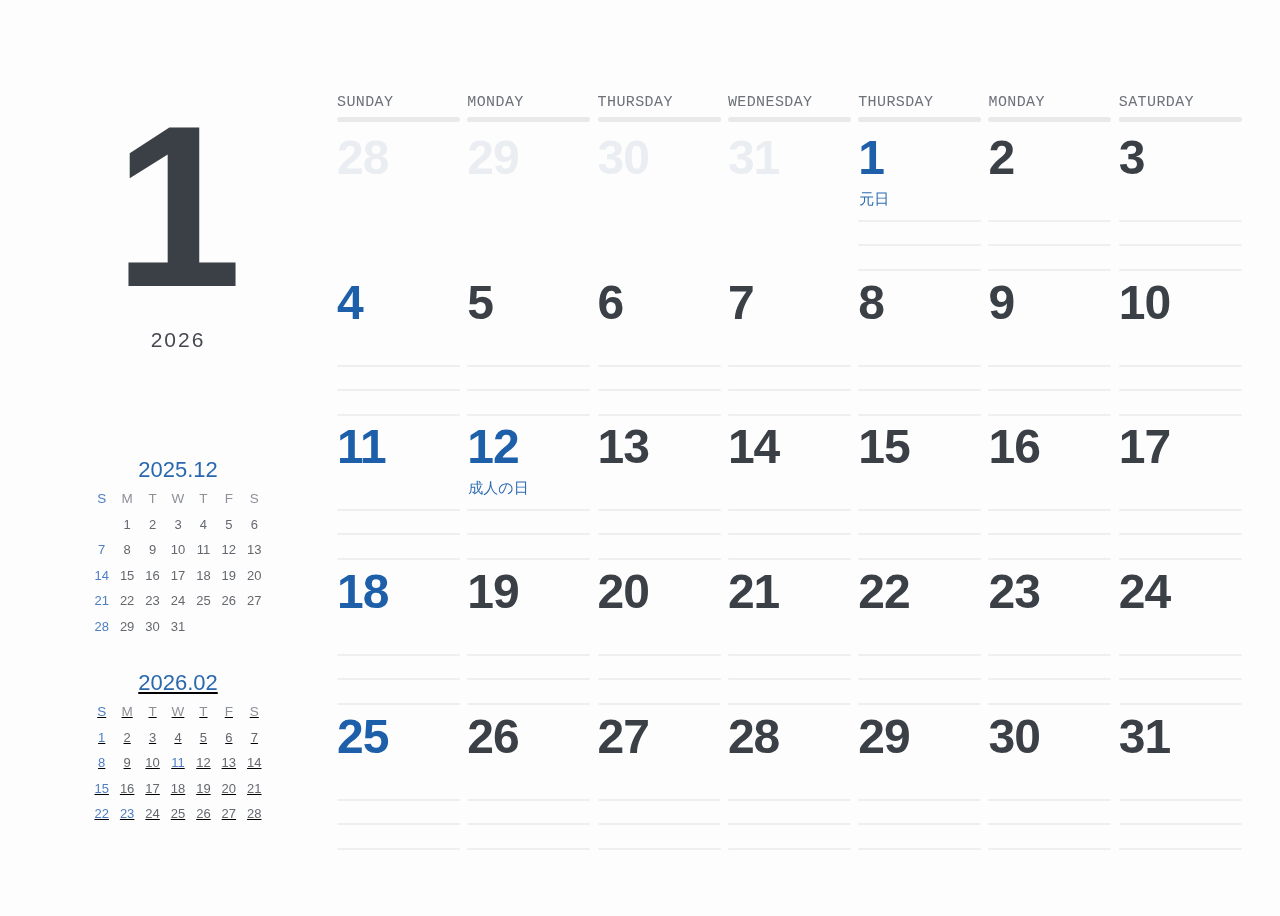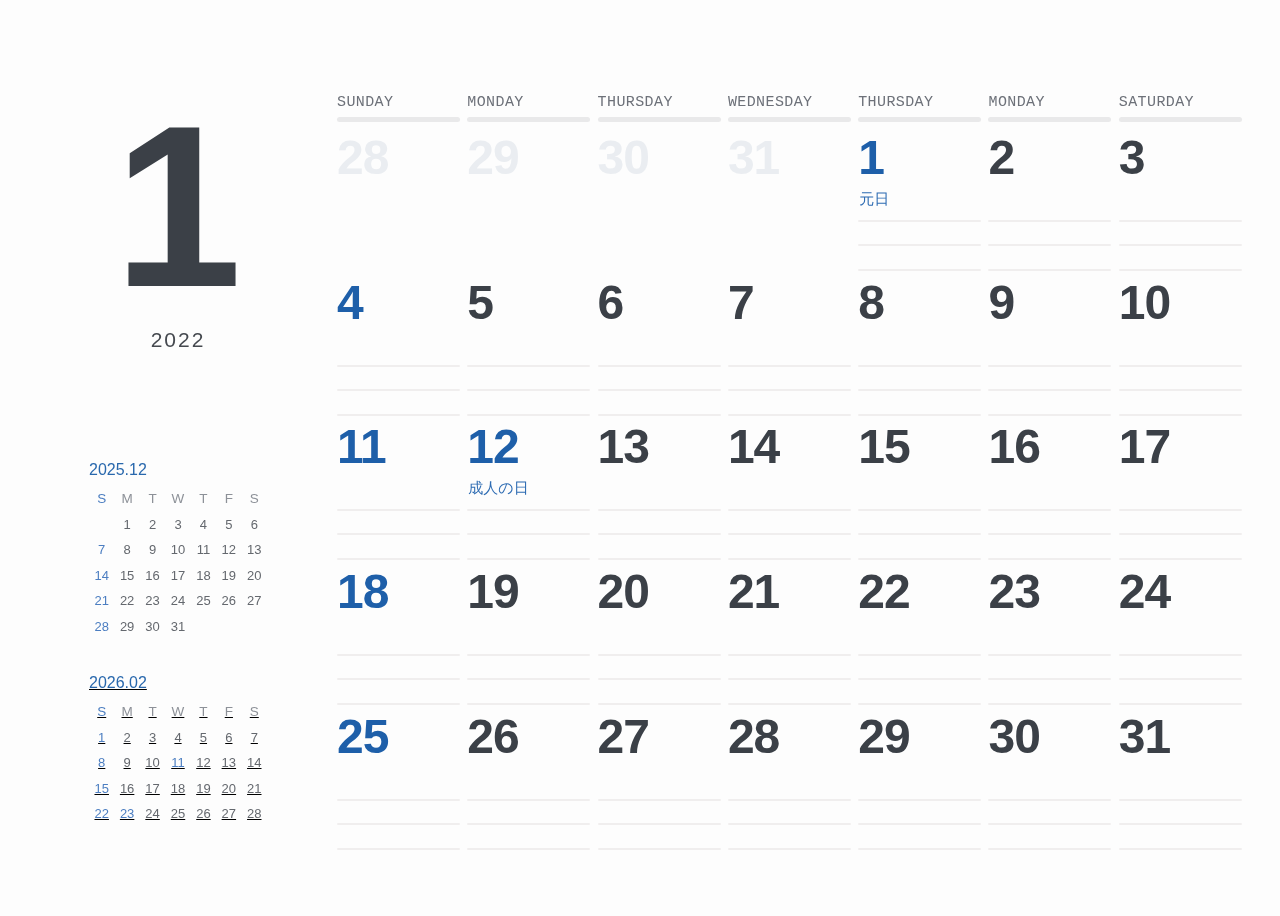--- a/index.html
+++ b/index.html
@@ -27,21 +27,21 @@
   .big-day{position:absolute;top:92px;left:60px;width:236px;text-align:center;
     font-size:230px;font-weight:bold;line-height:1;color:var(--ink);}
   .month-name{position:absolute;top:299px;left:60px;width:236px;text-align:center;
     font-size:23px;letter-spacing:3px;color:var(--month-blue);}
   .year-label{position:absolute;top:328px;left:60px;width:236px;text-align:center;
     font-size:21px;letter-spacing:2px;color:#45494f;}
 
   .mini-cal{position:absolute;left:89px;width:178px;}
   .mini-cal.first{top:460px;}
   .mini-cal.second{top:673px;text-decoration:underline;}
-  .mini-title{text-align:left;font-size:16px;line-height:20px;color:var(--mini-title-blue);margin-bottom:6px;}
+  .mini-title{text-align:center;font-size:22px;line-height:20px;color:var(--mini-title-blue);margin-bottom:6px;}
   .mini-grid{display:grid;grid-template-columns:repeat(7,1fr);}
   .mini-grid span{height:25.5px;line-height:25.5px;text-align:center;font-size:13px;color:var(--mini-num-gray);}
   .mini-grid span.dowletter{color:var(--mini-letter-gray);font-size:13.5px;}
   .mini-grid span.dowletter.sun{color:var(--mini-sunday-blue);}
   .mini-grid span.blue{color:var(--mini-sunday-blue);}
 
   
   .main-cal{position:absolute;left:337px;top:95px;width:915px;height:790px;}
   .dow-row{display:grid;grid-template-columns:repeat(7,130.3px);}
   .dow{font-size:15px;line-height:16px;letter-spacing:0.4px;color:var(--header-gray);font-family:Liberation Mono, monospace;}
@@ -69,21 +69,21 @@
   
   .footer{position:absolute;top:871px;left:0;width:1280px;text-align:center;
     font-size:13.5px;font-weight:bold;letter-spacing:2px;color:var(--footer-ink);}
 </style>
 </head>
 <body>
 
 <div class="page">
 
   <div class="big-day">1</div>
-  <div class="year-label">2022</div>
+  <div class="year-label">2026</div>
 
   <div class="mini-cal first">
     <div class="mini-title">2025.12</div>
     <div class="mini-grid">
         <span class="dowletter sun">S</span>
         <span class="dowletter">M</span>
         <span class="dowletter">T</span>
         <span class="dowletter">W</span>
         <span class="dowletter">T</span>
         <span class="dowletter">F</span>

